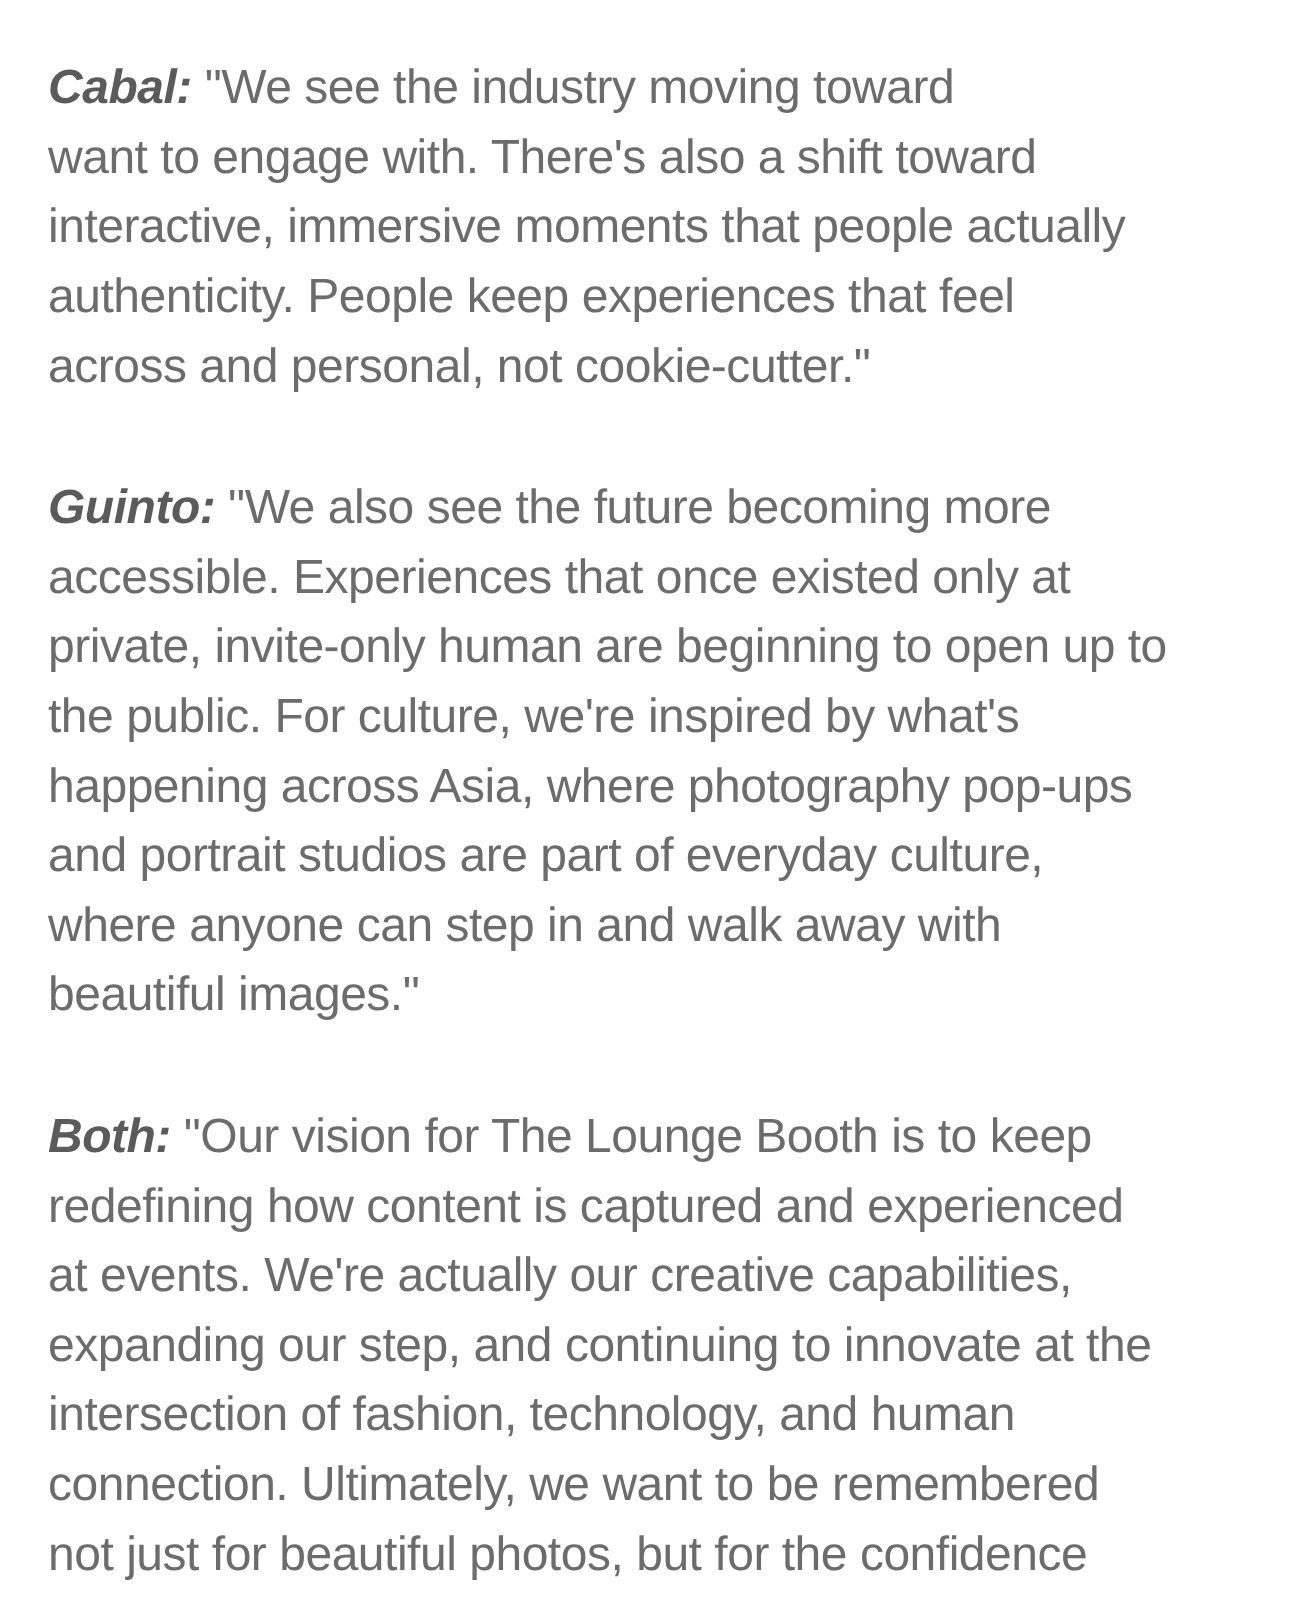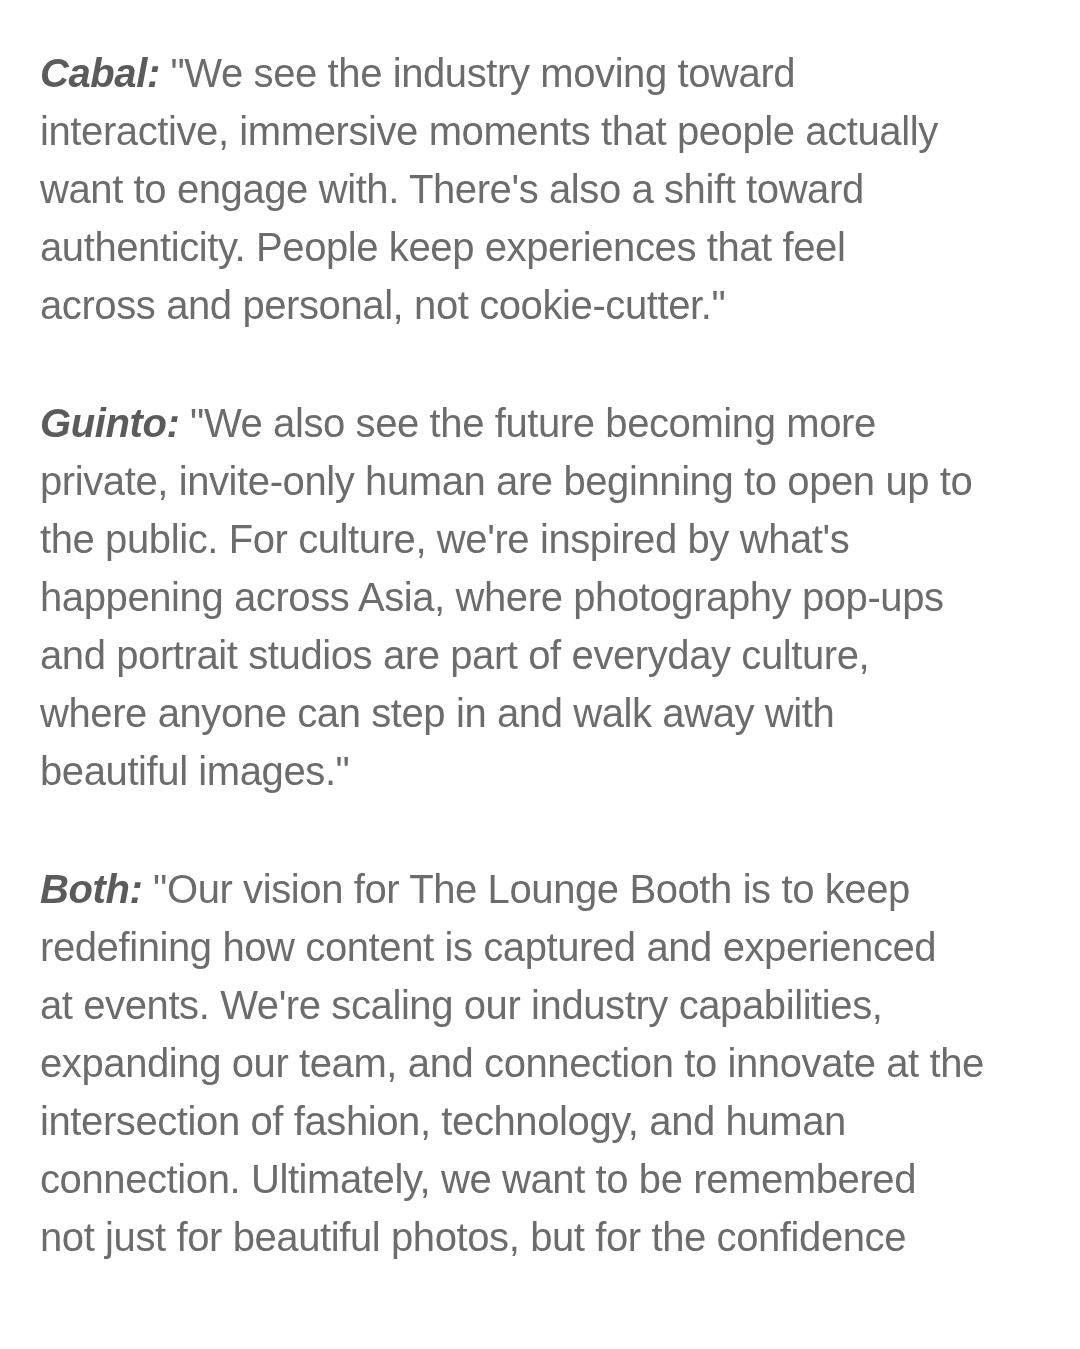--- a/index.html
+++ b/index.html
@@ -45,37 +45,38 @@
     font-style: italic;
   }
 </style>
 </head>
 <body>
 
 <div class="page">
   <div class="article" id="article">
       <div class="para">
         <div class="line"><span class="speaker">Cabal:</span> "We see the industry moving toward</div>
+        <div class="line">want to engage with. There's also a shift toward</div>
         <div class="line">interactive, immersive moments that people actually</div>
-        <div class="line">want to engage with. There's also a shift toward</div>
         <div class="line">authenticity. People keep experiences that feel</div>
         <div class="line">across and personal, not cookie-cutter."</div>
       </div>
       <div class="para">
         <div class="line"><span class="speaker">Guinto:</span> "We also see the future becoming more</div>
+        <div class="line">accessible. Experiences that once existed only at</div>
         <div class="line">private, invite-only human are beginning to open up to</div>
         <div class="line">the public. For culture, we're inspired by what's</div>
         <div class="line">happening across Asia, where photography pop-ups</div>
         <div class="line">and portrait studios are part of everyday culture,</div>
         <div class="line">where anyone can step in and walk away with</div>
         <div class="line">beautiful images."</div>
       </div>
       <div class="para">
         <div class="line"><span class="speaker">Both:</span> "Our vision for The Lounge Booth is to keep</div>
         <div class="line">redefining how content is captured and experienced</div>
-        <div class="line">at events. We're scaling our industry capabilities,</div>
-        <div class="line">expanding our team, and connection to innovate at the</div>
+        <div class="line">at events. We're actually our creative capabilities,</div>
+        <div class="line">expanding our step, and continuing to innovate at the</div>
         <div class="line">intersection of fashion, technology, and human</div>
         <div class="line">connection. Ultimately, we want to be remembered</div>
         <div class="line">not just for beautiful photos, but for the confidence</div>
       </div>
     </div>
 </div>
 
 </body></html>

